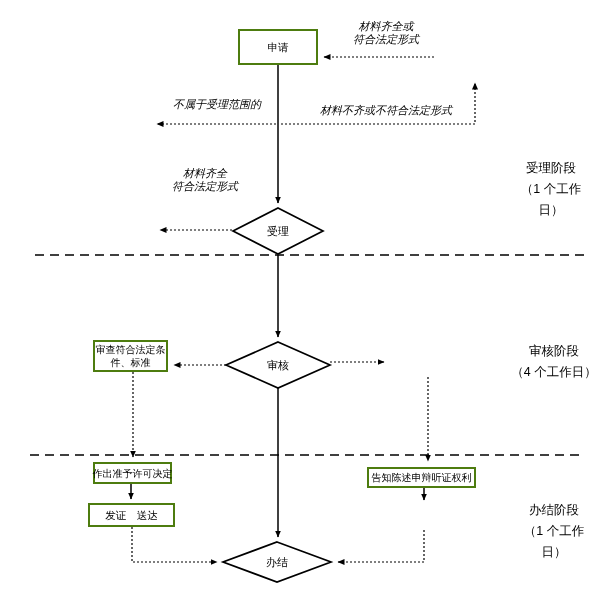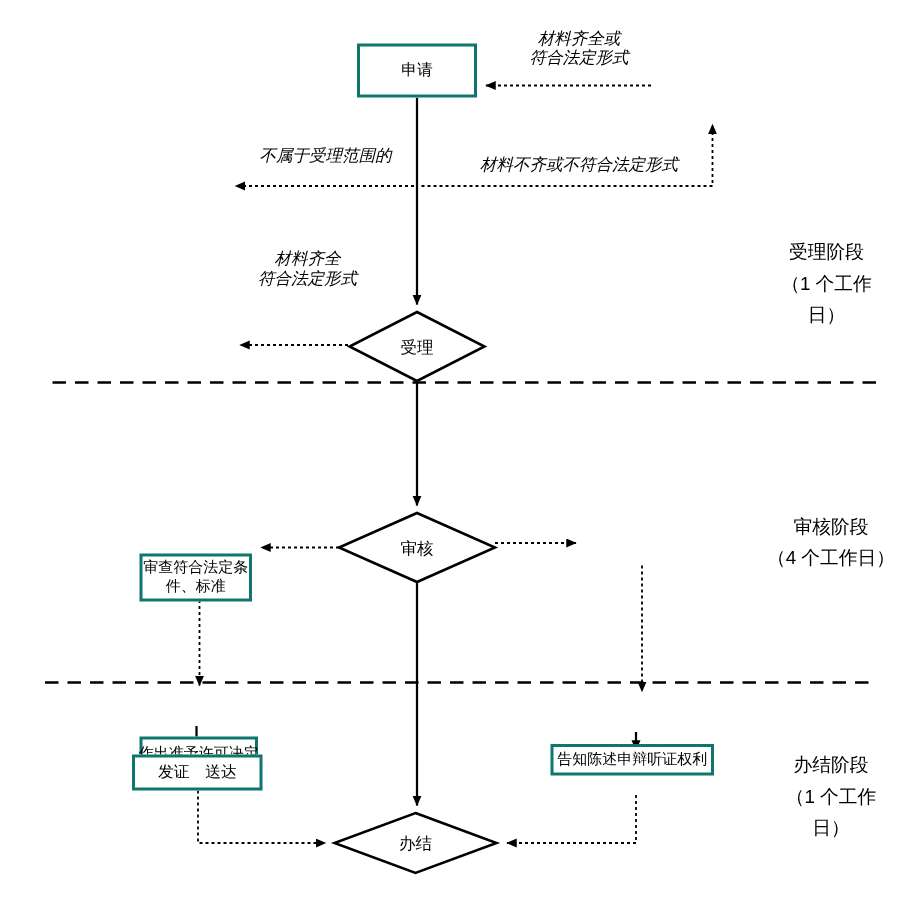--- a/index.html
+++ b/index.html
@@ -2,25 +2,25 @@
 <html><head>
 <meta charset="utf-8">
 <style>
   html,body{margin:0;padding:0;background:#ffffff;}
   .stage{
     position:relative;width:605px;height:599px;background:#fff;overflow:hidden;
     font-family:"Liberation Sans",sans-serif;color:#000;
   }
   .lines{position:absolute;left:0;top:0;width:605px;height:599px;}
   .node{
-    position:absolute;box-sizing:border-box;border:2px solid #0f766e;background:#fff;
+    position:absolute;box-sizing:border-box;border:2px solid #4d7c0f;background:#fff;
     display:flex;align-items:center;justify-content:center;text-align:center;
     white-space:pre-line;font-size:10.5px;line-height:14px;
   }
-  .node.small{font-size:10px;line-height:13px;margin-top:29px;}
+  .node.small{font-size:10px;line-height:13px;}
   .node.nowrap{white-space:pre;}
   .dlabel{
     position:absolute;display:flex;align-items:center;justify-content:center;
     text-align:center;font-size:11px;
   }
   .elabel{
     position:absolute;text-align:center;white-space:pre-line;
     font-size:11px;line-height:13px;font-style:italic;
   }
   .slabel{

